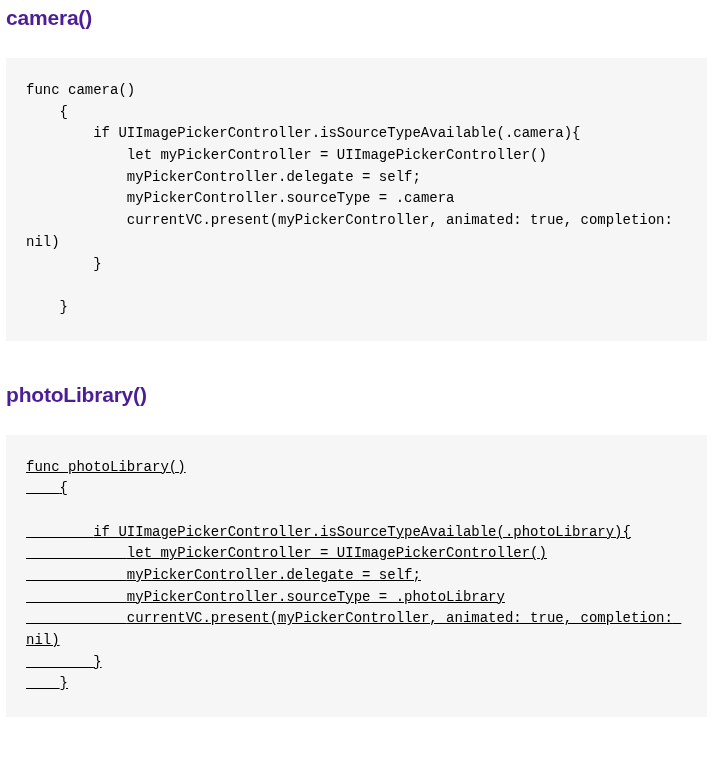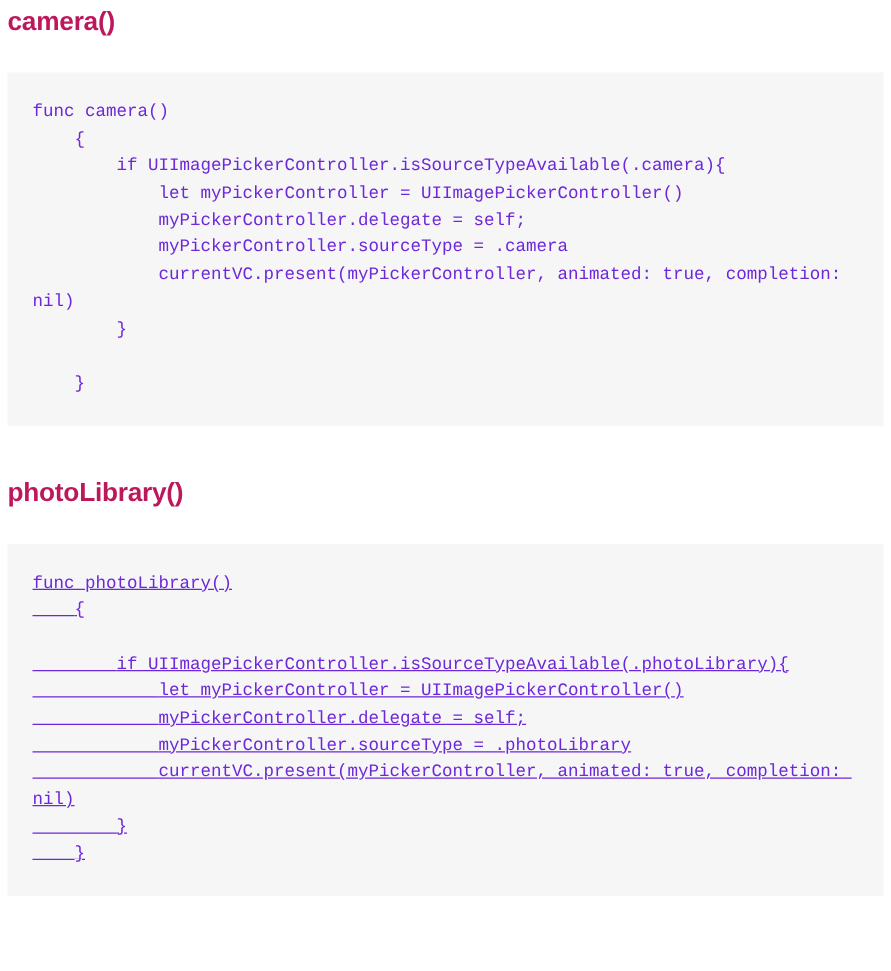--- a/index.html
+++ b/index.html
@@ -10,31 +10,31 @@
     body {
       font-family: -apple-system, BlinkMacSystemFont, "Segoe UI", Helvetica, Arial, sans-serif;
       background: #ffffff;
       padding: 6px;
       width: 713px;
       color: #1a1a1a;
     }
     .section-heading {
       font-size: 21px;
       font-weight: 700;
-      color: #be185d;
+      color: #4c1d95;
       margin-bottom: 28px;
       letter-spacing: -0.2px;
     }
     .code-block {
       background: #f6f6f7;
       padding: 22px 20px;
       font-family: "SFMono-Regular", Consolas, "Liberation Mono", Menlo, monospace;
       font-size: 14px;
       line-height: 1.55;
-      color: #6d28d9;
+      color: #000000;
       white-space: pre-wrap;
       word-wrap: break-word;
       margin-bottom: 42px;
     }
     .code-block:last-child {
       margin-bottom: 0;
       text-decoration: underline;
     }
   </style>
 </head>

